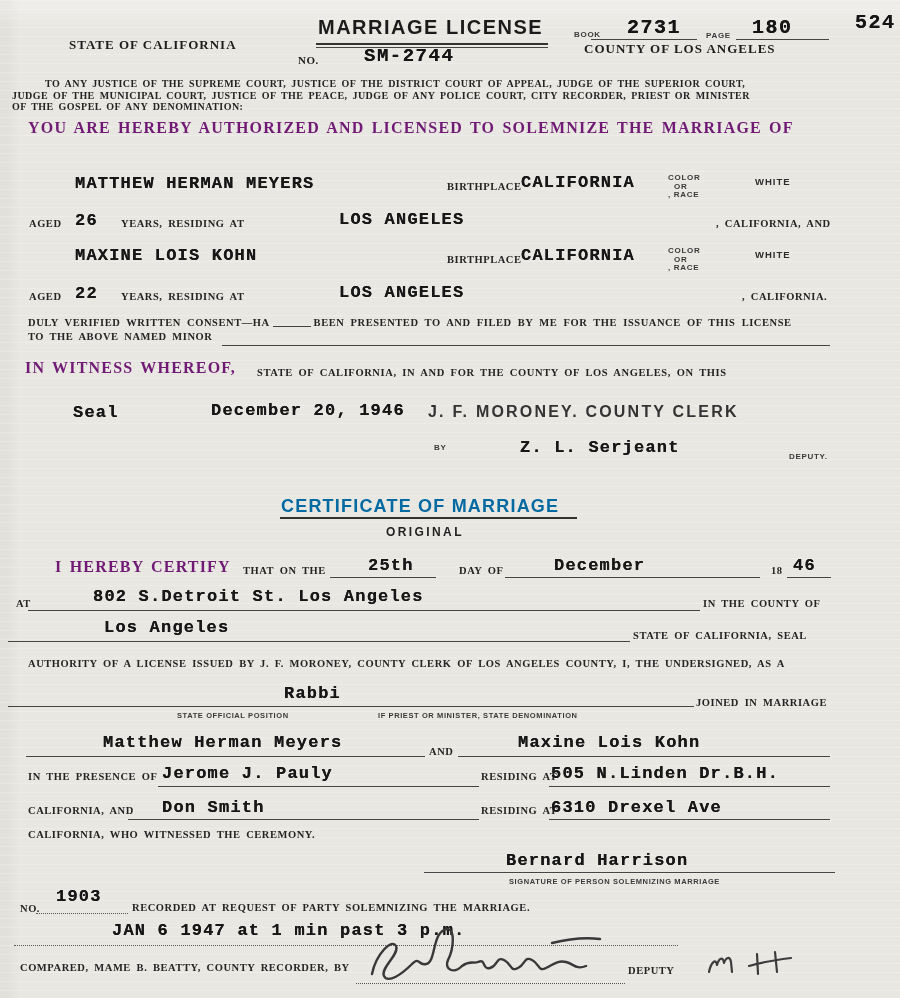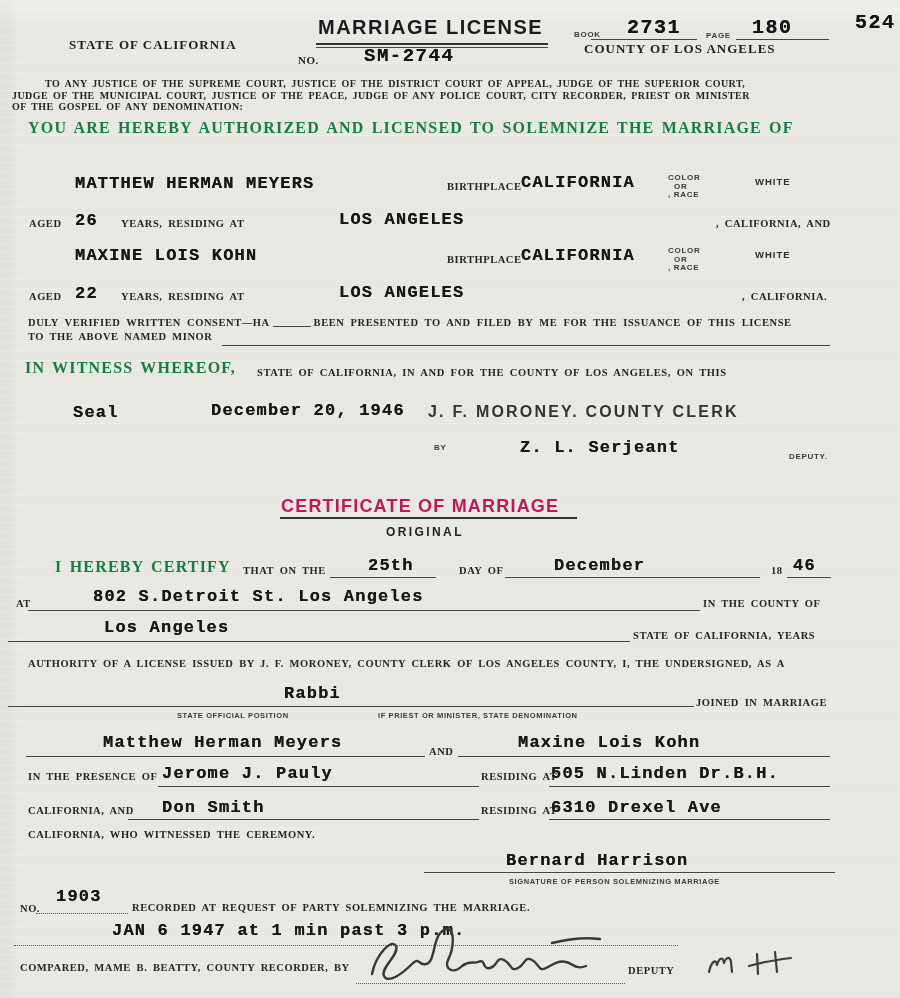--- a/index.html
+++ b/index.html
@@ -18,24 +18,24 @@
   .t{position:absolute;white-space:nowrap;}
   
   .typed{font-family:"Liberation Mono",monospace;font-weight:700;font-size:17px;letter-spacing:1.2px;color:#171717;text-shadow:0 0 .5px #222;}
   .typed-num{font-family:"Liberation Mono",monospace;font-weight:700;font-size:20px;letter-spacing:1.5px;color:#151515;text-shadow:0 0 .5px #222;}
   .typed-no{font-family:"Liberation Mono",monospace;font-weight:700;font-size:19px;letter-spacing:1.5px;color:#151515;text-shadow:0 0 .6px #222;}
   
   .lbl{font:700 10.5px "Liberation Serif",serif;letter-spacing:.55px;word-spacing:2.5px;color:#242424;}
   .lbl10{font:700 10px "Liberation Serif",serif;letter-spacing:.45px;word-spacing:2px;color:#242424;}
   .serif-md{font:700 13px "Liberation Serif",serif;letter-spacing:1px;color:#1d1d1d;}
   .serif-no{font:700 11px "Liberation Serif",serif;letter-spacing:.5px;color:#1d1d1d;}
-  .lead16{font:700 16px "Liberation Serif",serif;letter-spacing:1.2px;word-spacing:2px;color:#15803d;text-align:right;}
+  .lead16{font:700 16px "Liberation Serif",serif;letter-spacing:1.2px;word-spacing:2px;color:#701a75;text-align:right;}
   
   .head{font:700 20px "Liberation Sans",sans-serif;letter-spacing:1.5px;color:#1b1b1b;}
-  .head2{font:700 18px "Liberation Sans",sans-serif;letter-spacing:1.2px;color:#be185d;}
+  .head2{font:700 18px "Liberation Sans",sans-serif;letter-spacing:1.2px;color:#0369a1;}
   .orig{font:700 12px "Liberation Sans",sans-serif;letter-spacing:2.4px;color:#222;}
   .clerk{font:600 16px "Liberation Sans",sans-serif;letter-spacing:2.2px;color:#333;}
   .sans-xs{font:700 8px "Liberation Sans",sans-serif;letter-spacing:.7px;color:#3a3a3a;margin-left:6px;}
   .sans-xxs{font:700 7.5px "Liberation Sans",sans-serif;letter-spacing:.6px;color:#3a3a3a;margin-left:16px;}
   .sans-9{font:700 9.5px "Liberation Sans",sans-serif;letter-spacing:1px;color:#2c2c2c;}
   .stack{line-height:8.5px;}
   .stack span{display:block;}
   
   .rule{position:absolute;height:0;border-top:1.6px solid rgba(40,40,40,.85);}
   .rule-thick{position:absolute;height:0;border-top:2.2px solid rgba(30,30,30,.9);}
@@ -135,21 +135,21 @@
   <div class="rule" style="left:505px;top:577px;width:255px"></div>
   <div class="rule" style="left:787px;top:577px;width:44px"></div>
 
   <div class="t lbl" style="left:16px;top:598px">AT</div>
   <div class="t typed" style="left:93px;top:587px">802 S.Detroit St. Los Angeles</div>
   <div class="rule" style="left:28px;top:610px;width:672px"></div>
   <div class="t lbl" style="left:703px;top:598px">IN THE COUNTY OF</div>
 
   <div class="t typed" style="left:104px;top:618px">Los Angeles</div>
   <div class="rule" style="left:8px;top:641px;width:622px"></div>
-  <div class="t lbl" style="left:633px;top:630px">STATE OF CALIFORNIA, YEARS</div>
+  <div class="t lbl" style="left:633px;top:630px">STATE OF CALIFORNIA, SEAL</div>
 
   <div class="t lbl" style="left:28px;top:658px">AUTHORITY OF A LICENSE ISSUED BY J. F. MORONEY, COUNTY CLERK OF LOS ANGELES COUNTY, I, THE UNDERSIGNED, AS A</div>
 
   <div class="t typed" style="left:284px;top:684px">Rabbi</div>
   <div class="rule" style="left:8px;top:706px;width:686px"></div>
   <div class="t lbl" style="left:696px;top:697px">JOINED IN MARRIAGE</div>
   <div class="t sans-xxs" style="left:161px;top:711px">STATE OFFICIAL POSITION</div>
   <div class="t sans-xxs" style="left:362px;top:711px">IF PRIEST OR MINISTER, STATE DENOMINATION</div>
 
   <div class="t typed" style="left:103px;top:733px">Matthew Herman Meyers</div>

